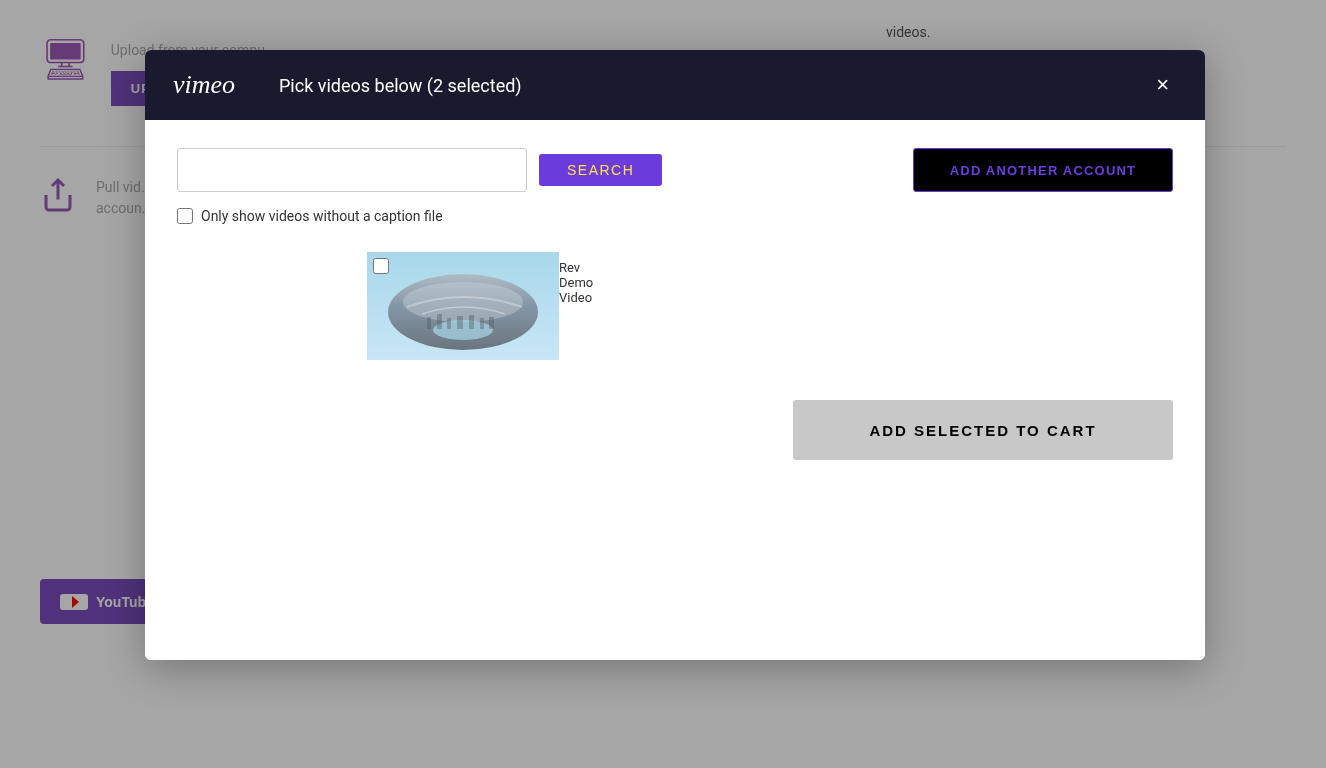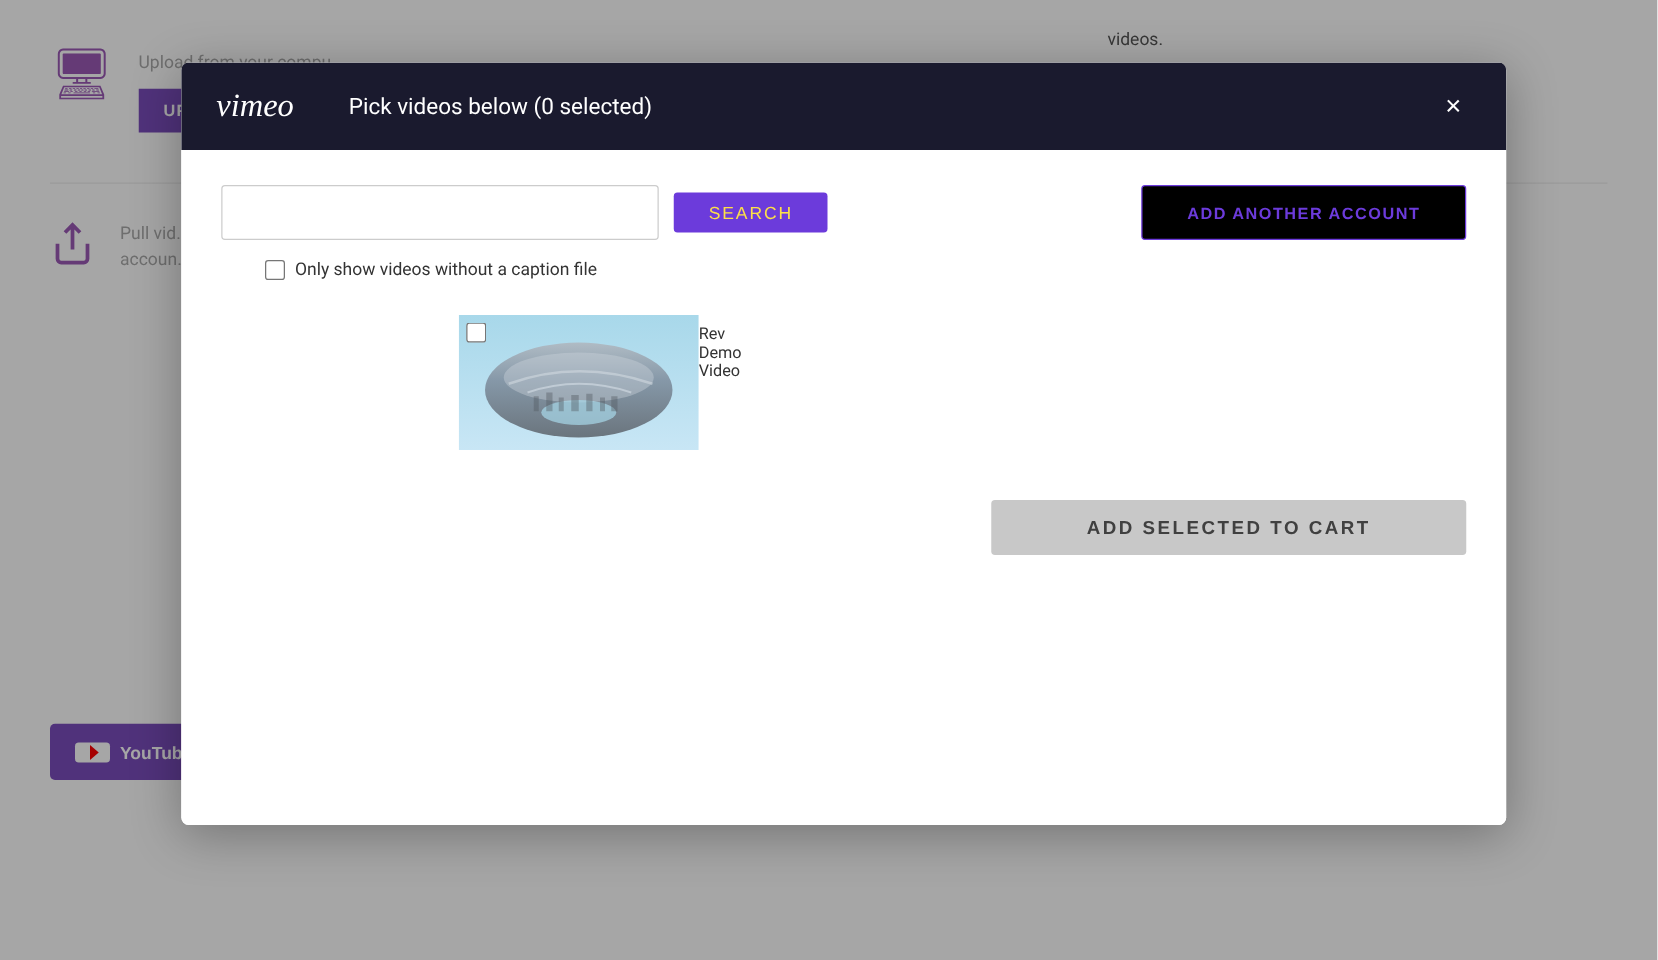--- a/index.html
+++ b/index.html
@@ -229,21 +229,20 @@
       border-radius: 3px;
       min-width: 260px;
     }
 
     
     .checkbox-row {
       display: flex;
       align-items: center;
       gap: 8px;
       margin-bottom: 28px;
-      margin-left: 35px;
     }
 
     .caption-checkbox {
       width: 16px;
       height: 16px;
       cursor: pointer;
     }
 
     .checkbox-label {
       font-size: 14px;
@@ -300,24 +299,24 @@
 
     
     .modal-footer {
       display: flex;
       justify-content: flex-end;
       padding: 0 0 8px 0;
     }
 
     .add-to-cart-btn {
       background: #c8c8c8;
-      color: #404040;
+      color: #000000;
       border: none;
       padding: 4px 40px;
-      height: 44px;
+      height: 60px;
       font-size: 15px;
       font-weight: 700;
       letter-spacing: 2px;
       cursor: not-allowed;
       border-radius: 3px;
       min-width: 380px;
     }
   </style>
 </head>
 <body>
@@ -372,21 +371,21 @@
 
   <div class="modal-header">
     <div class="modal-header-left">
 
       <div class="vimeo-logo">
         <svg viewBox="0 0 90 28" height="28" fill="white" xmlns="http://www.w3.org/2000/svg">
 
           <text x="0" y="22" font-size="26" font-family="Georgia,serif" font-style="italic" fill="white">vimeo</text>
         </svg>
       </div>
-      <span class="modal-title">Pick videos below (0 selected)</span>
+      <span class="modal-title">Pick videos below (2 selected)</span>
     </div>
     <button class="modal-close-btn">×</button>
   </div>
 
   <div class="modal-body">
 
     <div class="search-row">
       <input type="text" class="search-input" placeholder="" style="">
       <button class="search-btn">SEARCH</button>
       <button class="add-account-btn">ADD ANOTHER ACCOUNT</button>

